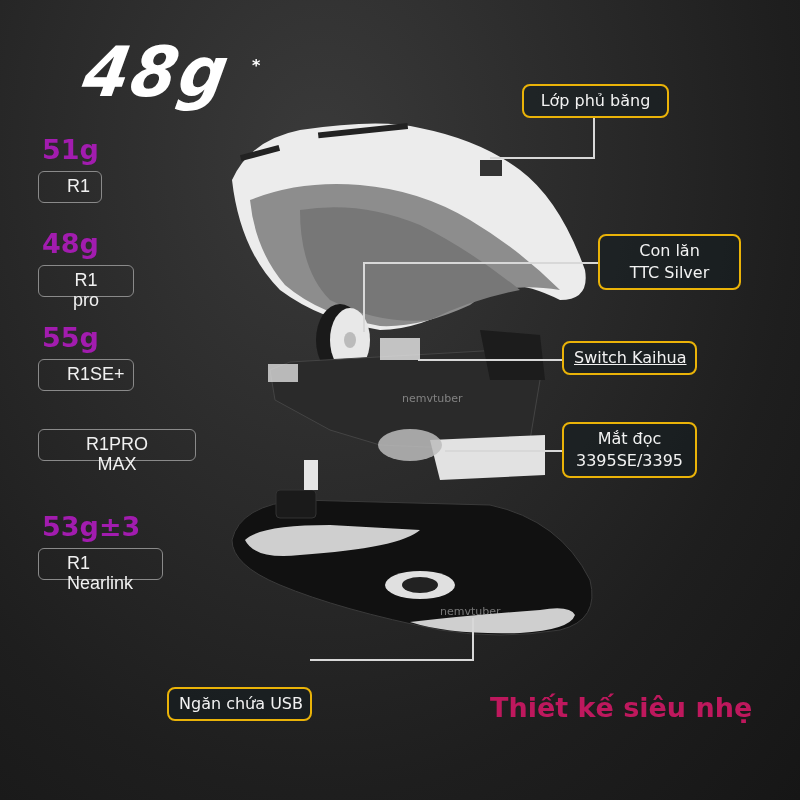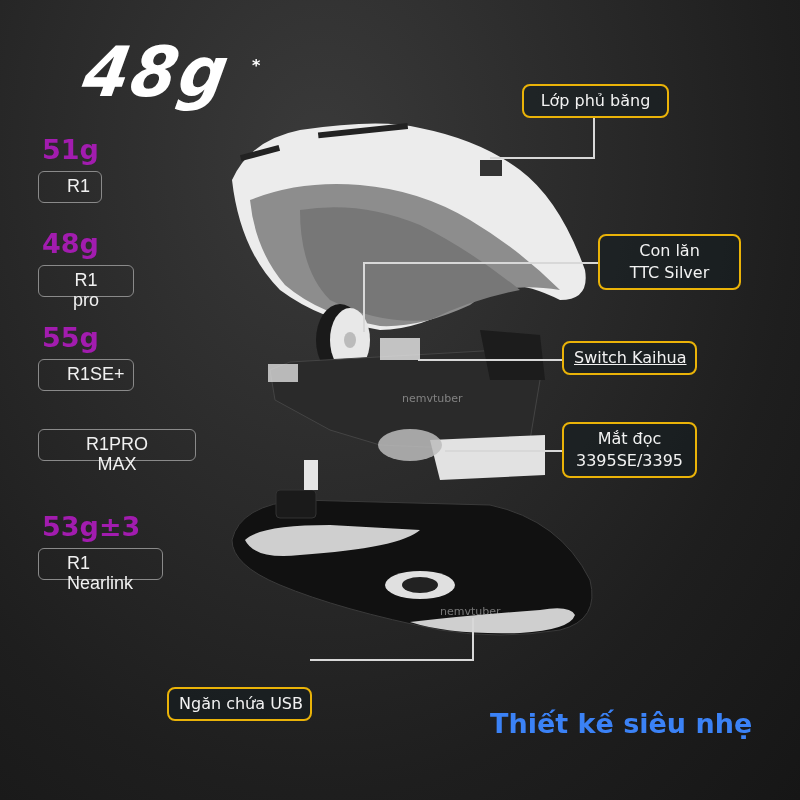--- a/index.html
+++ b/index.html
@@ -39,23 +39,23 @@
     border: 2px solid #eab308; border-radius: 8px;
     background: rgba(20,30,32,0.55);
     color: #f2f2f2;
     font-family: "DejaVu Sans", sans-serif; font-size: 16px;
     text-align: center; line-height: 22px;
     padding: 4px 10px;
     white-space: nowrap;
   }
   .line { position: absolute; background: #d8d8d8; }
   .tagline {
-    position: absolute; left: 490px; top: 708px;
+    position: absolute; left: 490px; top: 692px;
     font-family: "DejaVu Sans", sans-serif; font-weight: bold;
-    font-size: 27px; color: #3b82f6;
+    font-size: 27px; color: #be185d;
   }
   .watermark {
     position: absolute; font-family: "DejaVu Sans", sans-serif;
     font-size: 11px; color: rgba(200,200,200,0.55); margin-left: 40px;
   }
   svg.parts { position: absolute; left: 0; top: 0; }
 </style>
 </head>
 <body>
 

